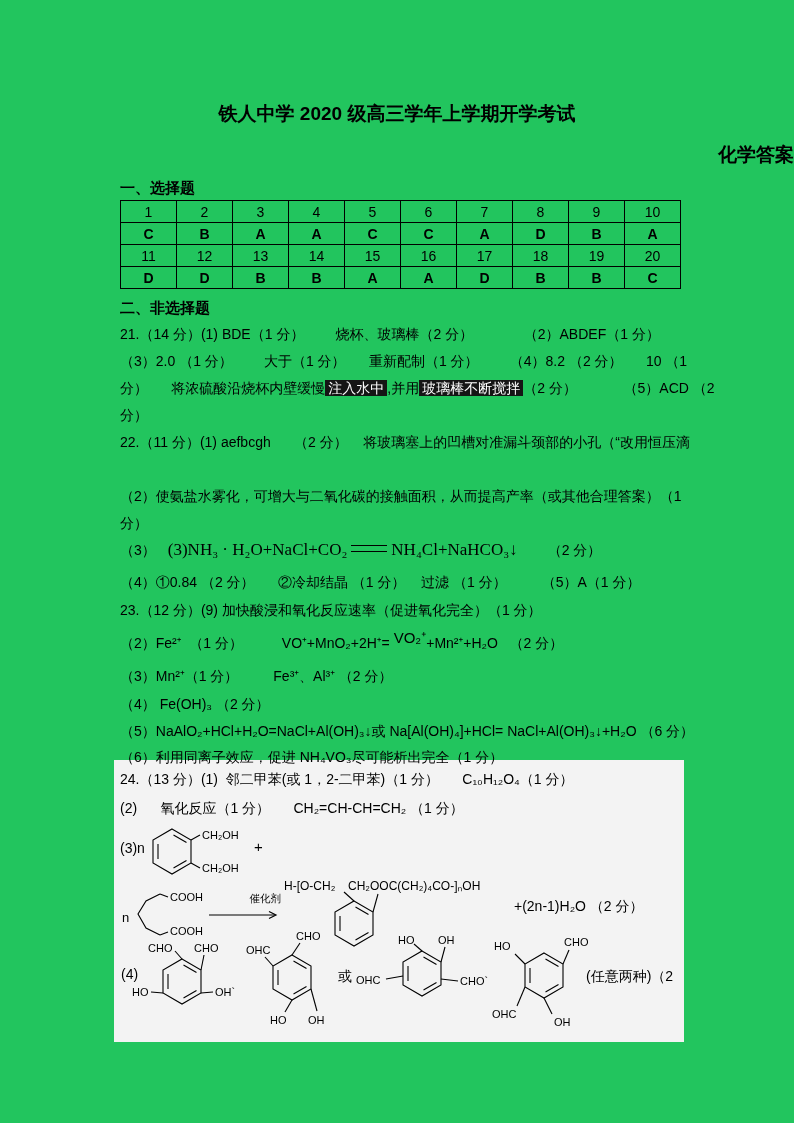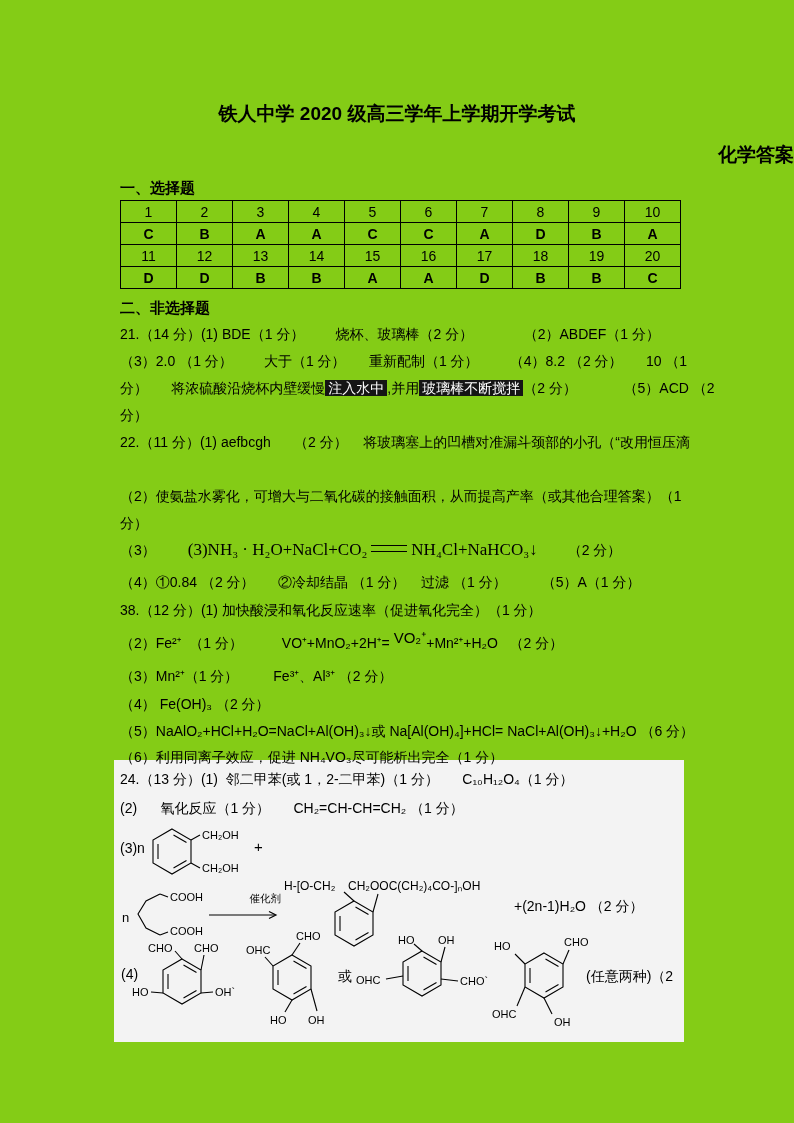--- a/index.html
+++ b/index.html
@@ -1,17 +1,17 @@
 <!DOCTYPE html>
 <html><head>
 <meta charset="utf-8">
 <style>
   *{box-sizing:border-box;margin:0;padding:0}
   html,body{background:#fff}
-  .page{position:relative;width:794px;height:1123px;background:#84cc16;overflow:hidden;
+  .page{position:relative;width:794px;height:1123px;background:#22c55e;overflow:hidden;
         font-family:"Liberation Sans",sans-serif;color:#000}
   .abs{position:absolute}
   .title{top:101px;left:0;width:100%;text-align:center;font-size:19px;font-weight:bold}
   .subtitle{top:142px;left:0;width:100%;text-align:right;font-size:19px;font-weight:bold}
   .h{font-size:15px;font-weight:bold;white-space:pre}
   .line{left:120px;font-size:14px;white-space:pre;line-height:20px}
   .txt{font-size:14px;white-space:pre}
   table.ans{left:120px;top:200px;width:561px;border-collapse:collapse;table-layout:fixed}
   table.ans td{border:1px solid #000;height:22px;text-align:center;font-size:14px;padding:0}
   tr.b td{font-weight:bold}
@@ -93,24 +93,24 @@
   <div class="abs h" style="top:299px;left:120px">二、非选择题</div>
 
   <div class="abs line" style="top:324px">21.（14 分）(1) BDE（1 分）        烧杯、玻璃棒（2 分）             （2）ABDEF（1 分）</div>
   <div class="abs line" style="top:351px">（3）2.0 （1 分）        大于（1 分）      重新配制（1 分）        （4）8.2 （2 分）      10 （1</div>
   <div class="abs line" style="top:378px"><span>分）      将浓硫酸沿烧杯内壁缓慢</span><span class="hl">注入水中</span><span>,并用</span><span class="hl">玻璃棒不断搅拌</span><span>（2 分）            （5）ACD （2</span></div>
   <div class="abs line" style="top:405px">分）</div>
 
   <div class="abs line" style="top:432px">22.（11 分）(1) aefbcgh      （2 分）    将玻璃塞上的凹槽对准漏斗颈部的小孔（“改用恒压滴</div>
   <div class="abs line" style="top:486px">（2）使氨盐水雾化，可增大与二氧化碳的接触面积，从而提高产率（或其他合理答案）（1</div>
   <div class="abs line" style="top:513px">分）</div>
-  <div class="abs line" style="top:540px"><span>（3）</span><span class="eq" style="margin-left:32px"><span>(3)NH₃ · H₂O+NaCl+CO₂</span><span class="dbl"></span><span>NH₄Cl+NaHCO₃↓</span></span><span style="margin-left:30px">（2 分）</span></div>
+  <div class="abs line" style="top:540px"><span>（3）</span><span class="eq" style="margin-left:12px"><span>(3)NH₃ · H₂O+NaCl+CO₂</span><span class="dbl"></span><span>NH₄Cl+NaHCO₃↓</span></span><span style="margin-left:30px">（2 分）</span></div>
   <div class="abs line" style="top:572px">（4）①0.84 （2 分）      ②冷却结晶 （1 分）    过滤 （1 分）         （5）A（1 分）</div>
 
-  <div class="abs line" style="top:600px">38.（12 分）(1) 加快酸浸和氧化反应速率（促进氧化完全）（1 分）</div>
+  <div class="abs line" style="top:600px">23.（12 分）(9) 加快酸浸和氧化反应速率（促进氧化完全）（1 分）</div>
   <div class="abs line" style="top:633px"><span>（2）Fe²⁺  （1 分）          VO⁺+MnO₂+2H⁺= </span><span class="vsup">VO₂⁺</span><span>+Mn²⁺+H₂O   （2 分）</span></div>
   <div class="abs line" style="top:666px">（3）Mn²⁺（1 分）         Fe³⁺、Al³⁺ （2 分）</div>
   <div class="abs line" style="top:694px">（4） Fe(OH)₃ （2 分）</div>
   <div class="abs line" style="top:721px">（5）NaAlO₂+HCl+H₂O=NaCl+Al(OH)₃↓或 Na[Al(OH)₄]+HCl= NaCl+Al(OH)₃↓+H₂O （6 分）</div>
   <div class="abs line" style="top:747px">（6）利用同离子效应，促进 NH₄VO₃尽可能析出完全（1 分）</div>
 
   <div class="abs line" style="top:769px">24.（13 分）(1)  邻二甲苯(或 1，2-二甲苯)（1 分）      C₁₀H₁₂O₄（1 分）</div>
   <div class="abs line" style="top:798px">(2)      氧化反应（1 分）      CH₂=CH-CH=CH₂ （1 分）</div>
 
   <div class="abs txt" style="top:840px;left:120px">(3)n</div>

